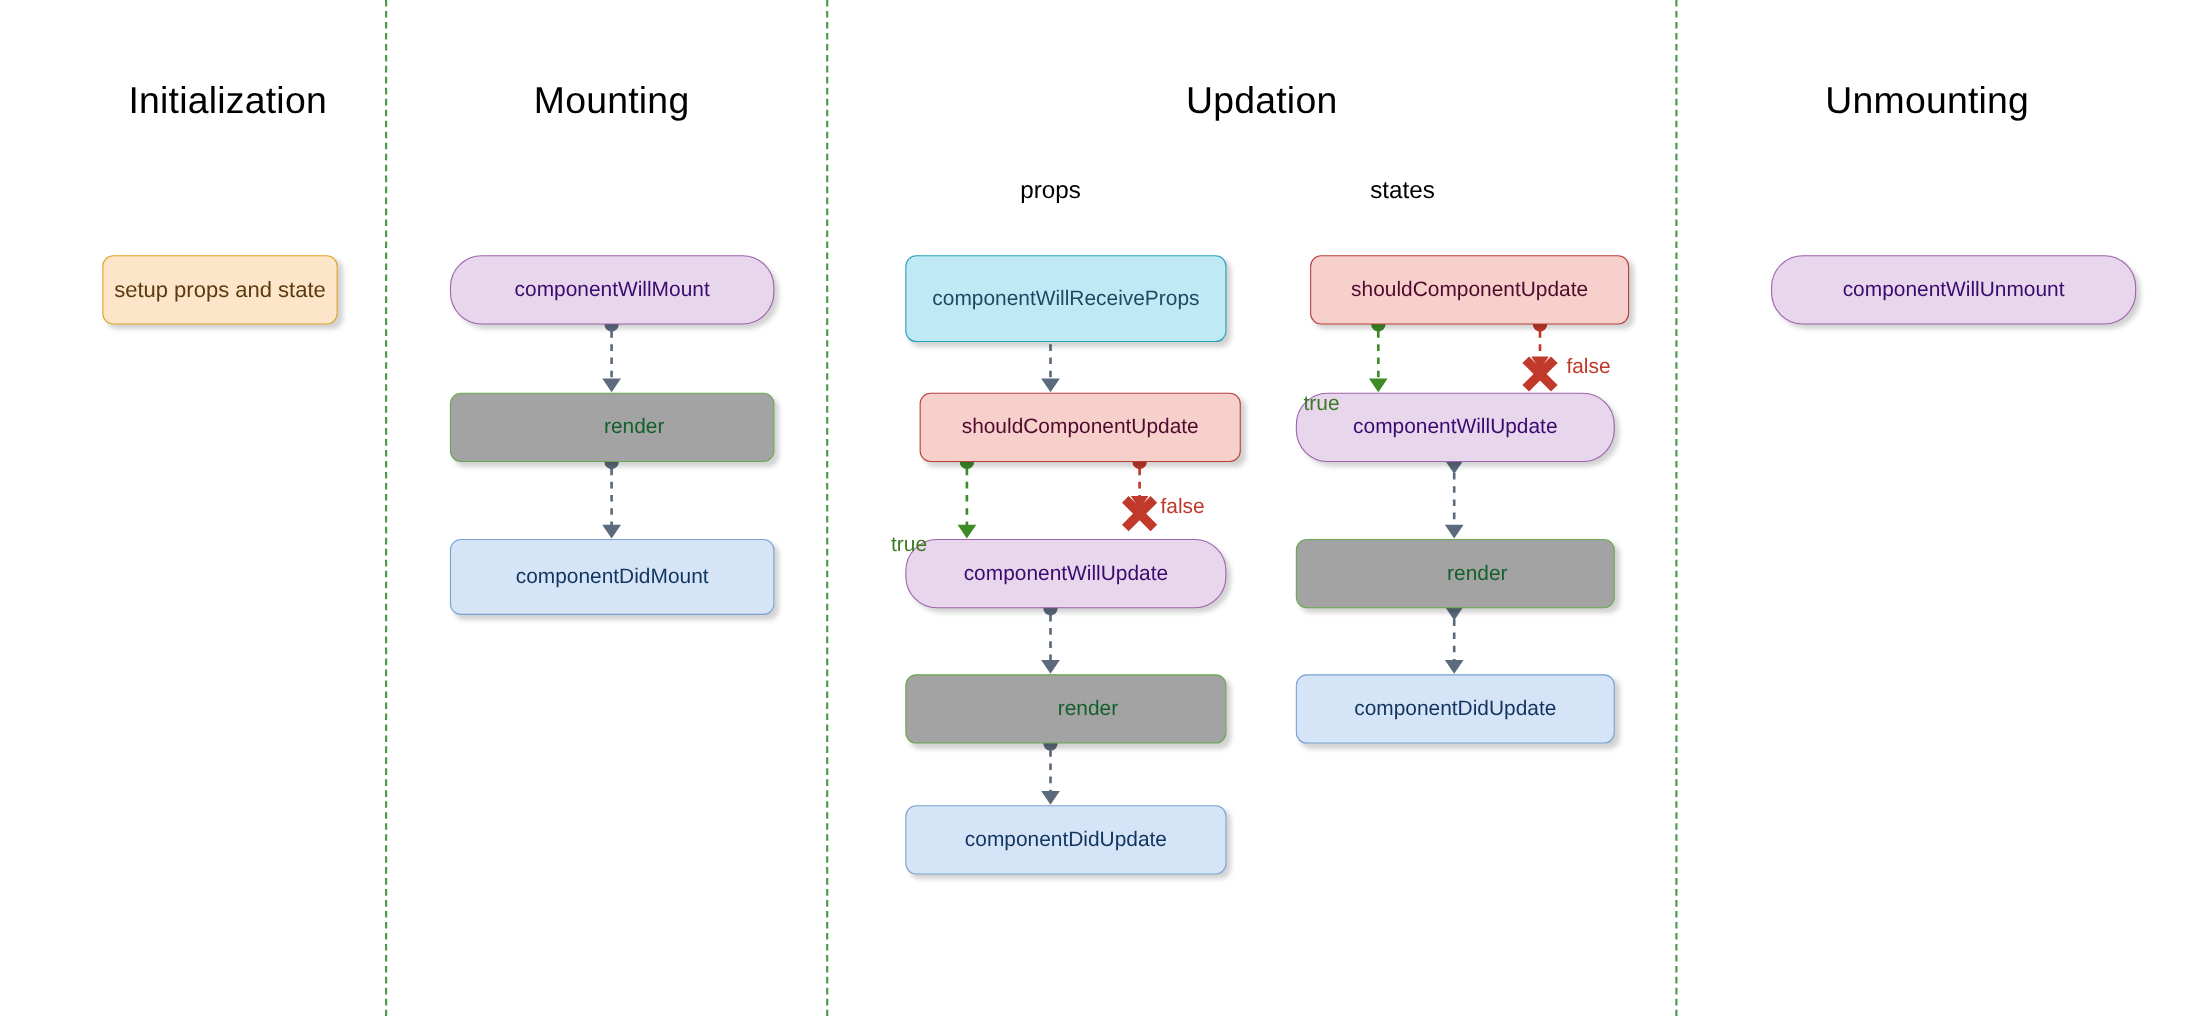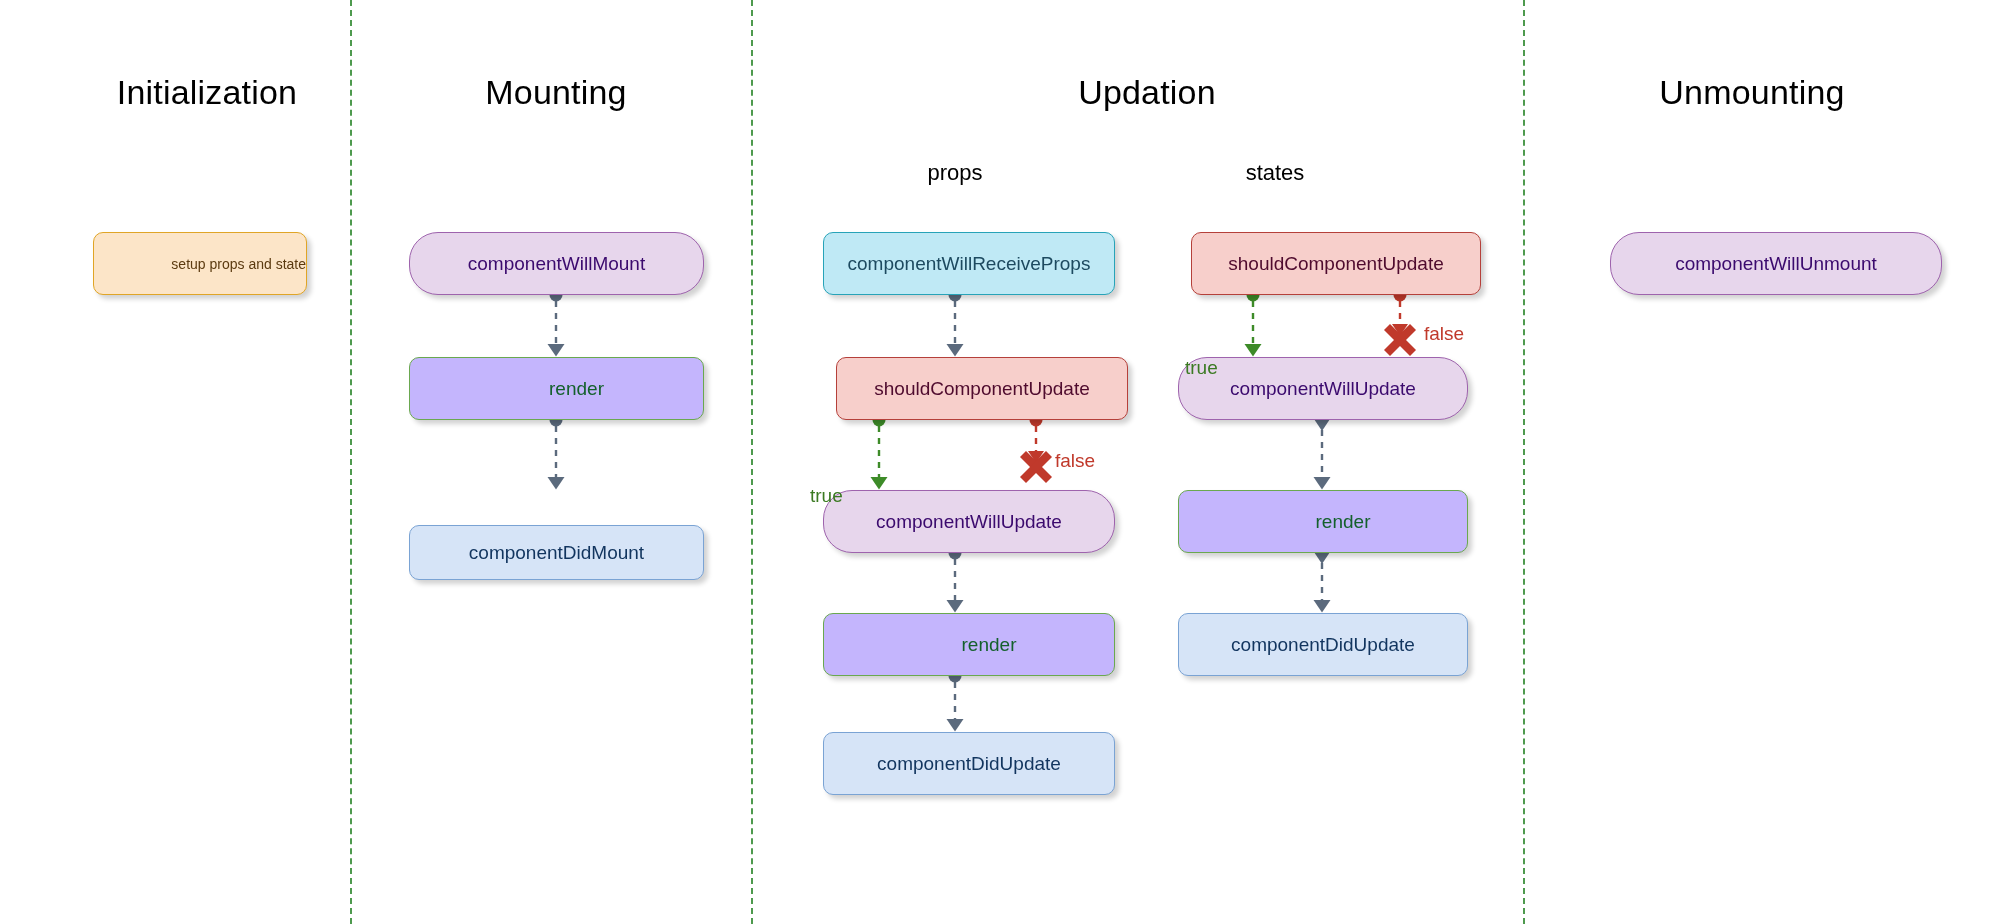--- a/index.html
+++ b/index.html
@@ -58,25 +58,25 @@
     display: flex;
     align-items: center;
     justify-content: center;
     font-size: 19px;
     line-height: 22px;
     text-align: center;
     box-shadow: 4px 4px 5px rgba(0, 0, 0, 0.18);
     white-space: nowrap;
     user-select: none;
   }
-  .node.small-text { font-size: 14px; justify-content: flex-end; }
+  .node.small-text { font-size: 20px; }
   
   .n-orange { background: #fce5c8; border-color: #e0a526; color: #5b3a10; }
   .n-purple { background: #e7d6ec; border-color: #9e63ad; color: #3b0a6e; border-radius: 29px; }
-  .n-green  { background: #c4b5fd; border-color: #6aa84f; color: #14602c; padding-left: 40px; }
+  .n-green  { background: #a3a3a3; border-color: #6aa84f; color: #14602c; padding-left: 40px; }
   .n-blue   { background: #d6e4f7; border-color: #7aa3d4; color: #12355f; }
   .n-cyan   { background: #bfe9f5; border-color: #27a3b8; color: #1d4a60; }
   .n-red    { background: #f7cfcb; border-color: #b5403a; color: #4f0b2e; margin-left: 13px; }
 
   
   #edges {
     position: absolute;
     left: 0;
     top: 0;
     width: 2000px;
@@ -185,24 +185,24 @@
   <div id="nodes">
       <div class="node n-orange small-text" style="left: 93px; top: 232px; width: 214px; height: 63px;">
         <span>setup props and state</span>
       </div>
       <div class="node n-purple" style="left: 409px; top: 232px; width: 295px; height: 63px;">
         <span>componentWillMount</span>
       </div>
       <div class="node n-green" style="left: 409px; top: 357px; width: 295px; height: 63px;">
         <span>render</span>
       </div>
-      <div class="node n-blue" style="left: 409px; top: 490px; width: 295px; height: 55px; margin-top: 35px;">
+      <div class="node n-blue" style="left: 409px; top: 490px; width: 295px; height: 69px;">
         <span>componentDidMount</span>
       </div>
-      <div class="node n-cyan" style="left: 823px; top: 232px; width: 292px; height: 63px;">
+      <div class="node n-cyan" style="left: 823px; top: 232px; width: 292px; height: 79px;">
         <span>componentWillReceiveProps</span>
       </div>
       <div class="node n-red" style="left: 823px; top: 357px; width: 292px; height: 63px;">
         <span>shouldComponentUpdate</span>
       </div>
       <div class="node n-purple" style="left: 823px; top: 490px; width: 292px; height: 63px;">
         <span>componentWillUpdate</span>
       </div>
       <div class="node n-green" style="left: 823px; top: 613px; width: 292px; height: 63px;">
         <span>render</span>

